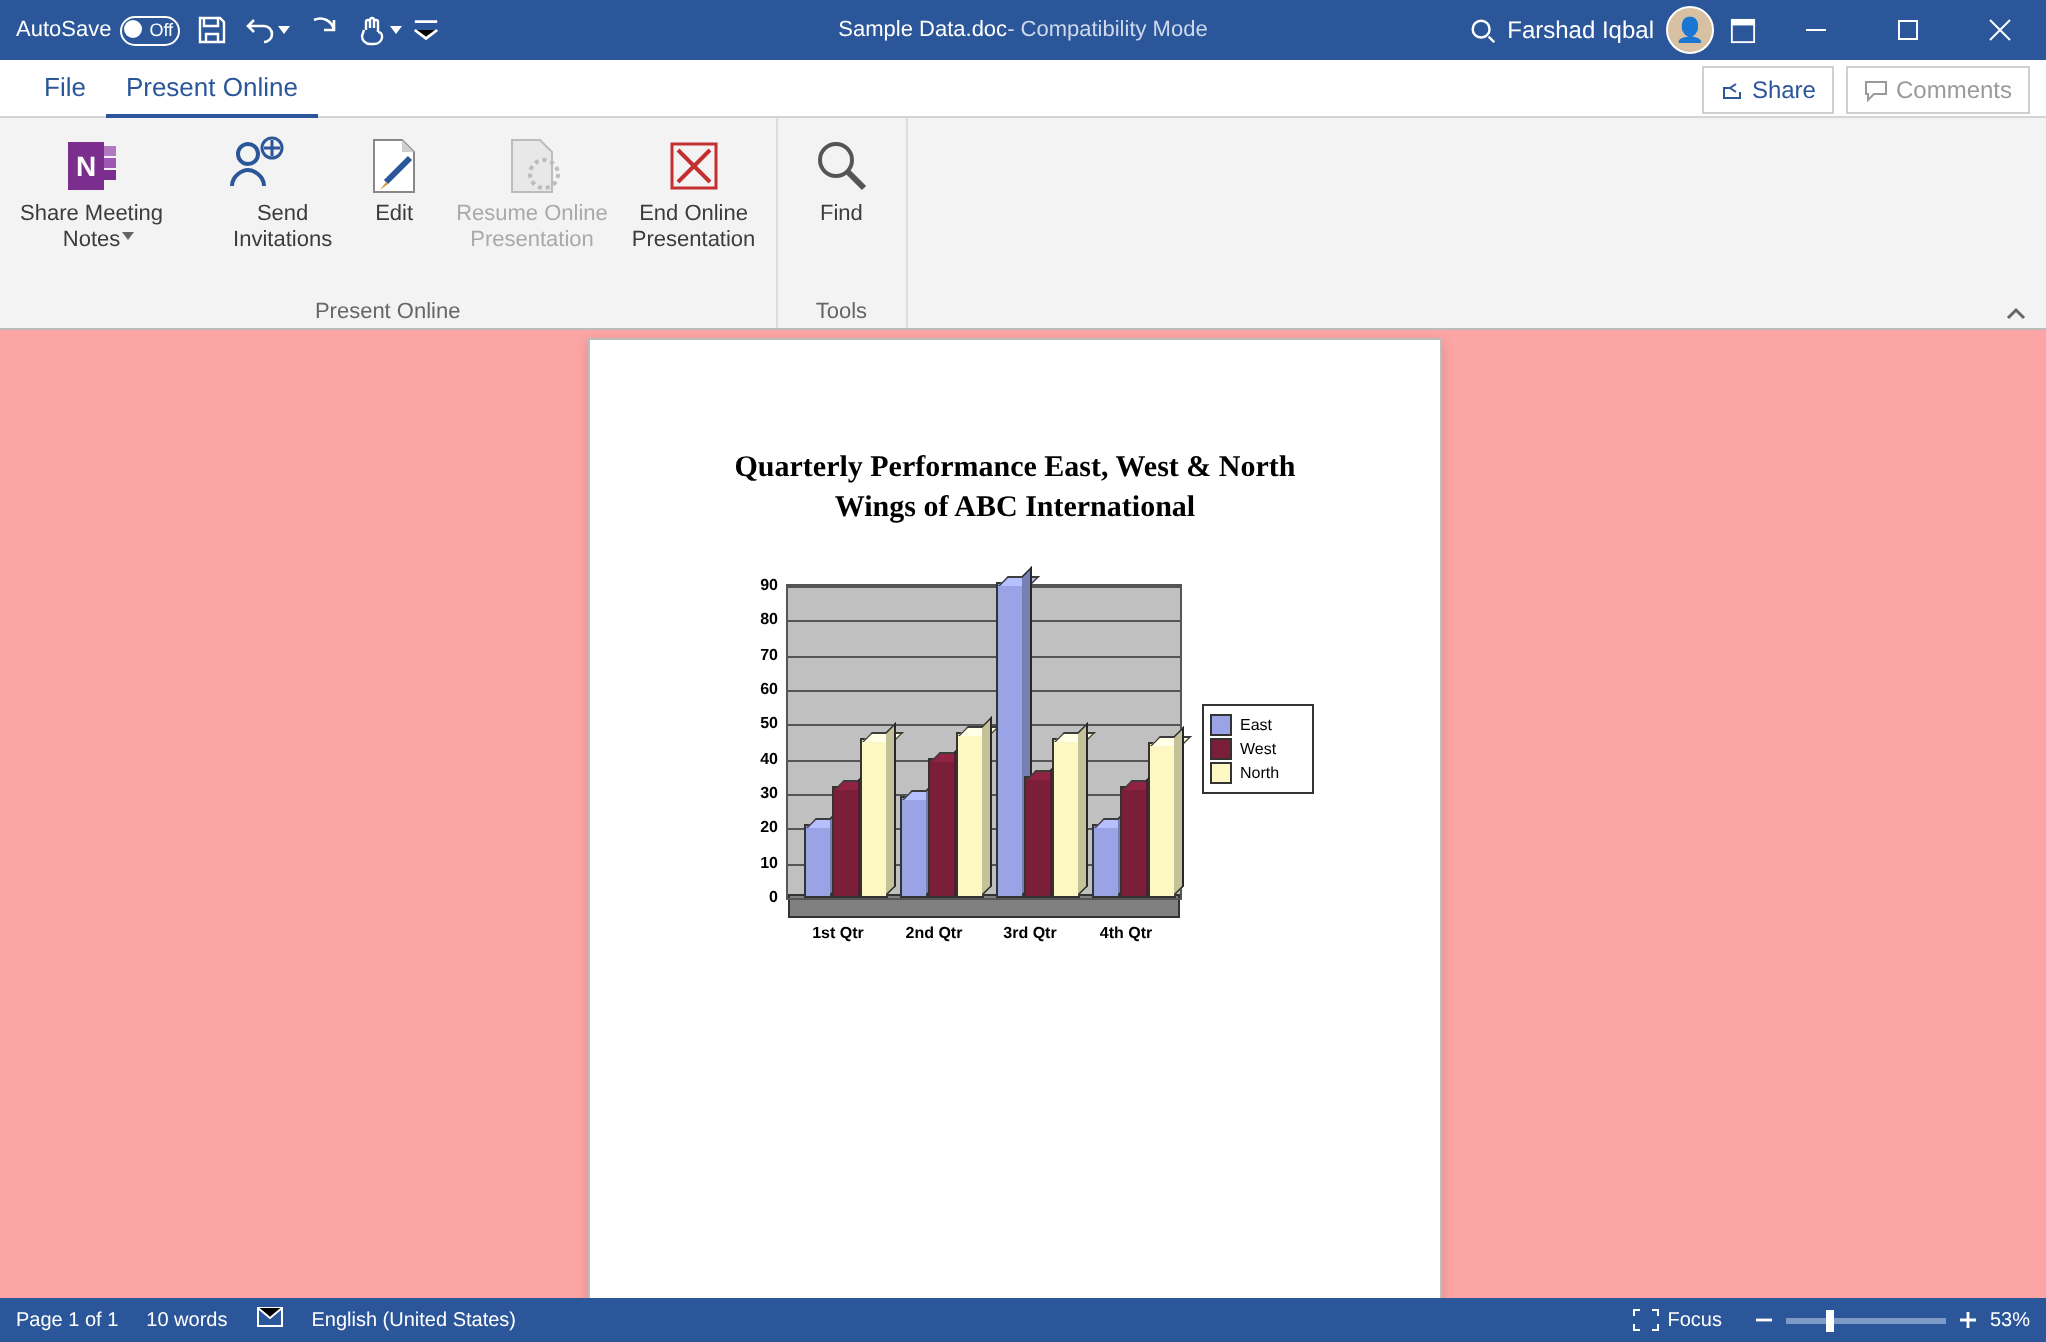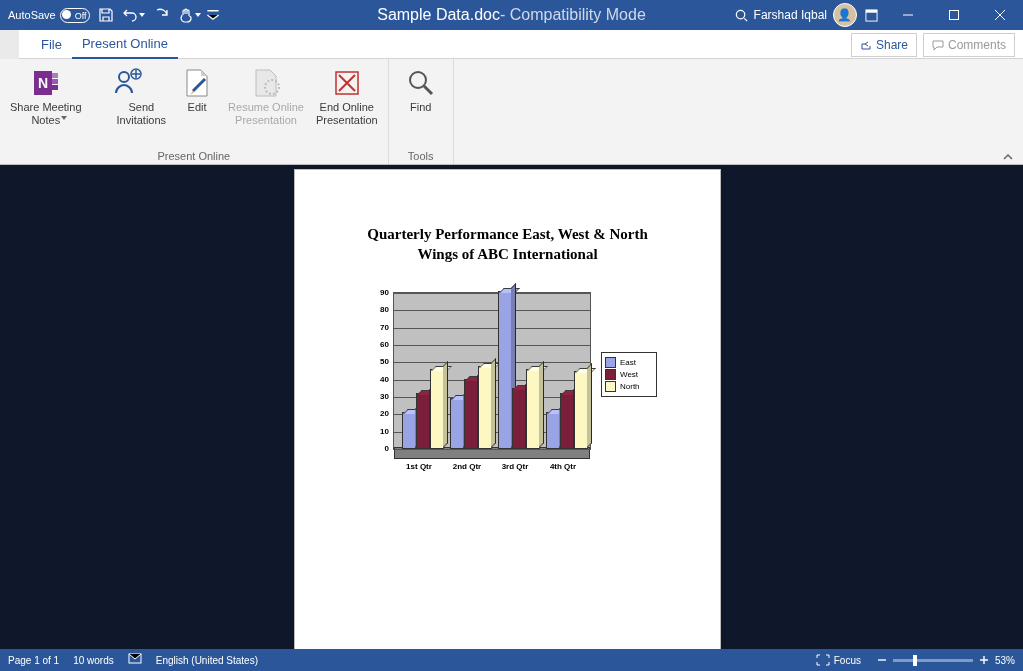--- a/index.html
+++ b/index.html
@@ -29,36 +29,36 @@
   .toggle-label{font-size:9px;line-height:13px;padding-left:14px;}
   .qat-btn {
     width:24px; height:24px; display:flex; align-items:center; justify-content:center;
     color:#fff; position:relative;
   }
   .qat-btn svg{width:16px;height:16px;}
   .caret{width:0;height:0;border-left:3px solid transparent;border-right:3px solid transparent;border-top:4px solid #fff;margin-left:1px;}
   .title-center{
     position:absolute; left:0; right:0; top:0; height:30px;
     display:flex; align-items:center; justify-content:center; pointer-events:none;
-    font-size:16px; color:#fff;
+    font-size:11px; color:#fff;
   }
   .title-center .dim{color:#cfd9eb;}
   .titlebar .right{margin-left:auto;display:flex;align-items:center;padding-right:0;height:100%;}
   .search-icon{width:24px;height:24px;display:flex;align-items:center;justify-content:center;}
   .user{display:flex;align-items:center;gap:6px;font-size:12px;}
   .avatar{width:22px;height:22px;border-radius:50%;background:#d8c0a3;border:1px solid #fff;display:flex;align-items:center;justify-content:center;font-size:12px;color:#5a4331;}
   .win-btns{display:flex;height:100%;}
   .win-btn{width:46px;height:30px;display:flex;align-items:center;justify-content:center;}
   .win-btn svg{width:12px;height:12px;stroke:#fff;fill:none;stroke-width:1;}
   .ribbon-display{width:28px;height:30px;display:flex;align-items:center;justify-content:center;}
 
   
   .tabrow{
     height:28px; background:#fff; border-bottom:1px solid #d4d4d4;
-    display:flex; align-items:center; padding-left:12px; position:relative;margin-left:19px;
+    display:flex; align-items:flex-start; padding-left:12px; position:relative;
   }
   .tab{padding:6px 10px 6px; font-size:13px; color:#2b579a; cursor:pointer;}
   .tab.active{color:#2b579a; border-bottom:2px solid #2b579a; font-weight:400;}
   .tabrow .side{position:absolute; right:8px; top:3px; display:flex; gap:6px;}
   .btn-outline{
     height:22px; padding:0 8px; border:1px solid #cfcfcf; background:#fff; color:#2b579a;
     display:flex; align-items:center; gap:4px; font-size:12px;
   }
   .btn-outline.dim{color:#9a9a9a;}
 
@@ -82,21 +82,21 @@
   .rgroup .name{font-size:11px;color:#666;padding:2px 0 3px;}
   .collapse-arrow{
     position:absolute; right:6px; bottom:2px; width:18px; height:14px;
     display:flex;align-items:center;justify-content:center;
   }
   .ribbon-wrap{position:relative;}
 
   
   .workspace{
     position:absolute; top:164px; left:0; right:0; bottom:22px;
-    background:#0f172a; overflow:hidden;
+    background:#fca5a5; overflow:hidden;
     border-top:1px solid #bcbcbc;
   }
   .page{
     position:absolute; left:294px; top:4px; width:425px; height:560px;
     background:#fff; border:1px solid #bcbcbc; box-shadow:0 2px 6px rgba(0,0,0,.15);
   }
   .doc-title{
     font-family:"Times New Roman",serif; font-weight:bold; font-size:15px;
     text-align:center; line-height:20px; margin:54px 30px 0;
   }

